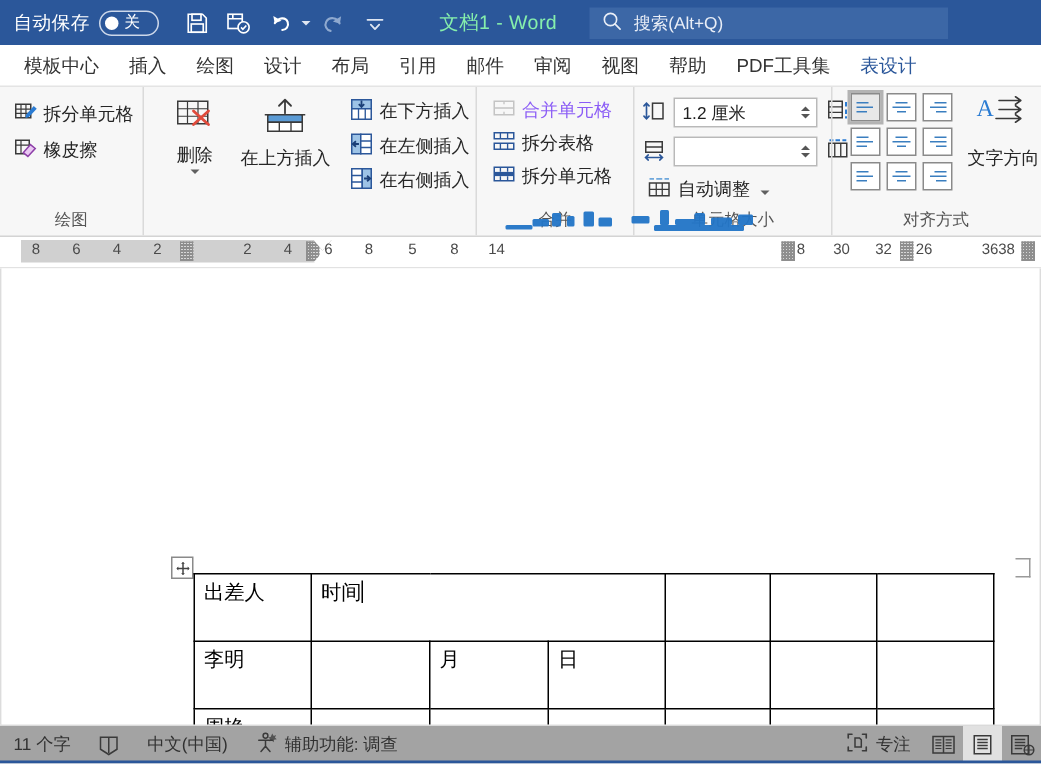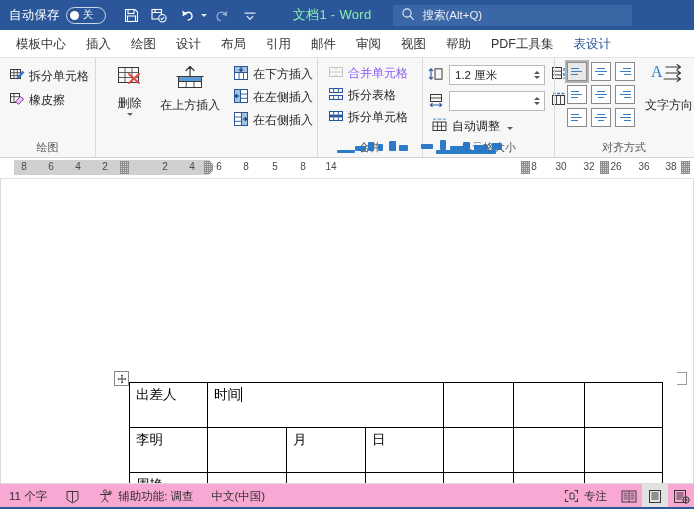--- a/index.html
+++ b/index.html
@@ -156,21 +156,21 @@
   }
   .tmove{
     position:absolute;left:113px;top:192px;width:13px;height:13px;
     border:1px solid #8a8a8a;background:#fff;display:flex;align-items:center;justify-content:center;
   }
   .cursorbar{display:inline-block;width:1px;height:15px;background:#000;vertical-align:-3px;}
   .endmark{position:absolute;width:9px;height:11px;border:1px solid #9a9a9a;border-left:none;}
 
   
   .statusbar{
-    flex:0 0 25px;height:25px;background:#f9a8d4;border-top:1px solid #dadada;
+    flex:0 0 25px;height:25px;background:#a3a3a3;border-top:1px solid #dadada;
     display:flex;align-items:flex-end;font-size:11.5px;color:#313131;
   }
   .sitem{display:flex;align-items:center;gap:5px;padding:0 9px;height:25px;white-space:nowrap;}
   .sright{margin-left:auto;display:flex;align-items:center;}
   .viewbtn{
     width:26px;height:25px;display:flex;align-items:center;justify-content:center;
   }
   .viewbtn.on{background:#e1e1e1;}
   .botline{position:absolute;left:0;bottom:0;width:694px;height:2px;background:#2b579a;}
 </style>
@@ -547,21 +547,21 @@
     <span class="rnum" style="left:275px">5</span>
     <span class="rnum" style="left:303px">8</span>
     <span class="rnum" style="left:331px">14</span>
 
     <div class="tabmark" style="left:521px"></div>
     <span class="rnum" style="left:534px">8</span>
     <span class="rnum" style="left:561px">30</span>
     <span class="rnum" style="left:589px">32</span>
     <div class="tabmark" style="left:600px"></div>
     <span class="rnum" style="left:616px">26</span>
-    <span class="rnum" style="left:644px">36</span>
+    <span class="rnum" style="left:660px">36</span>
     <span class="rnum" style="left:671px">38</span>
     <div class="tabmark" style="left:681px"></div>
   </div>
 
   <div class="docarea">
     <div class="page">
 
       <div class="tmove">
         <svg width="10" height="10" viewBox="0 0 10 10">
             <path d="M5 1v8M1 5h8" stroke="#444" stroke-width="1"></path>
@@ -607,31 +607,31 @@
   </div>
 
   <div class="statusbar">
     <span class="sitem">11 个字</span>
     <span class="sitem">
       <svg width="15" height="14" viewBox="0 0 15 14">
           <path d="M2 1.5h11v8l-5.5 3.5L2 9.5z" fill="none" stroke="#3a3a3a" stroke-width="1"></path>
           <path d="M7.5 1.5v10.5" stroke="#3a3a3a" stroke-width="1"></path>
         </svg>
     </span>
+    <span class="sitem">中文(中国)</span>
     <span class="sitem">
       <span>
         <svg width="15" height="14" viewBox="0 0 15 14">
             <circle cx="7" cy="2.5" r="1.6" fill="none" stroke="#3a3a3a" stroke-width="1"></circle>
             <path d="M2.5 5.5h9M7 5.5v4M7 9.5l-3 3.5M7 9.5l3 3.5" fill="none" stroke="#3a3a3a" stroke-width="1" stroke-linecap="round"></path>
             <path d="M11.5 1l1 1.6 1.6-.6-.8 1.7 1.2 1.2-1.8.2-.2 1.7-1.3-1.2-1.6.8.5-1.7-1.4-1 1.7-.4z" fill="#3a3a3a" opacity=".75"></path>
           </svg>
       </span>
       <span>辅助功能: 调查</span>
     </span>
-    <span class="sitem">中文(中国)</span>
 
     <span class="sright">
       <span class="sitem">
         <span>
           <svg width="15" height="14" viewBox="0 0 15 14">
               <path d="M1.5 4V1.5H4M11 1.5h2.5V4M13.5 10v2.5H11M4 12.5H1.5V10" fill="none" stroke="#3a3a3a" stroke-width="1.1" stroke-linecap="round"></path>
               <path d="M6 4h3l1.2 1.2V10H6z" fill="none" stroke="#3a3a3a" stroke-width="1"></path>
             </svg>
         </span>
         <span>专注</span>

